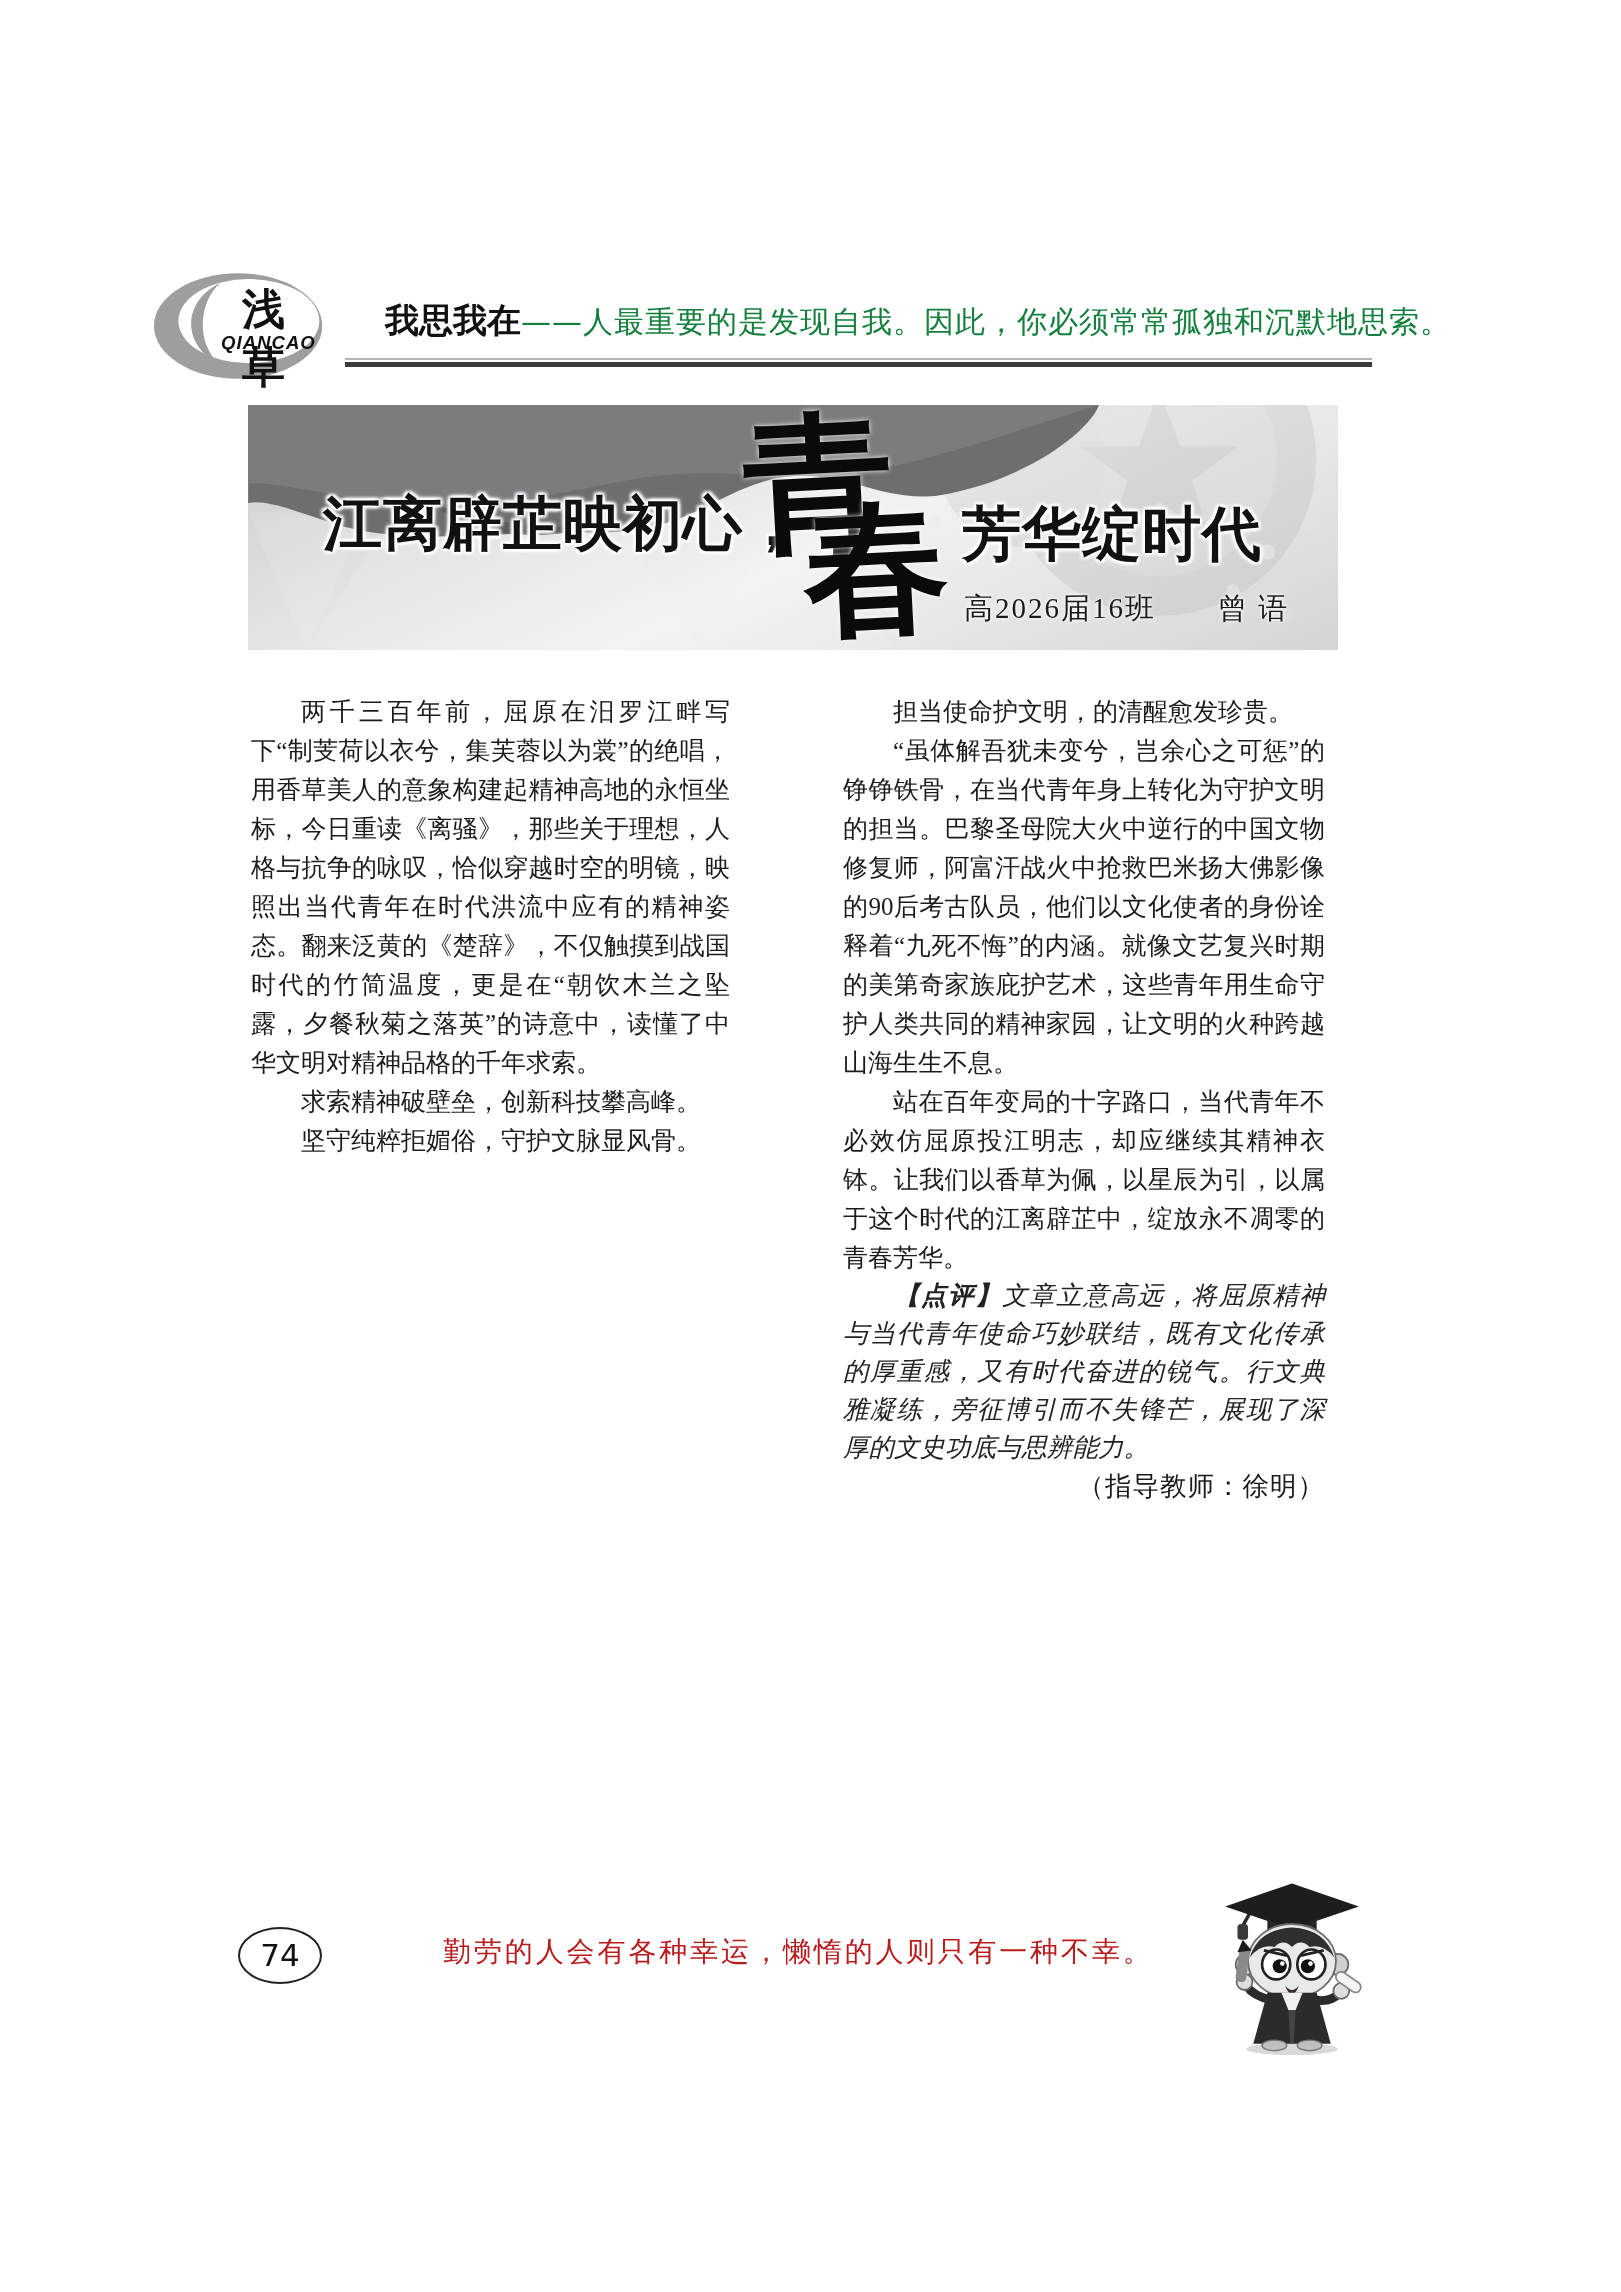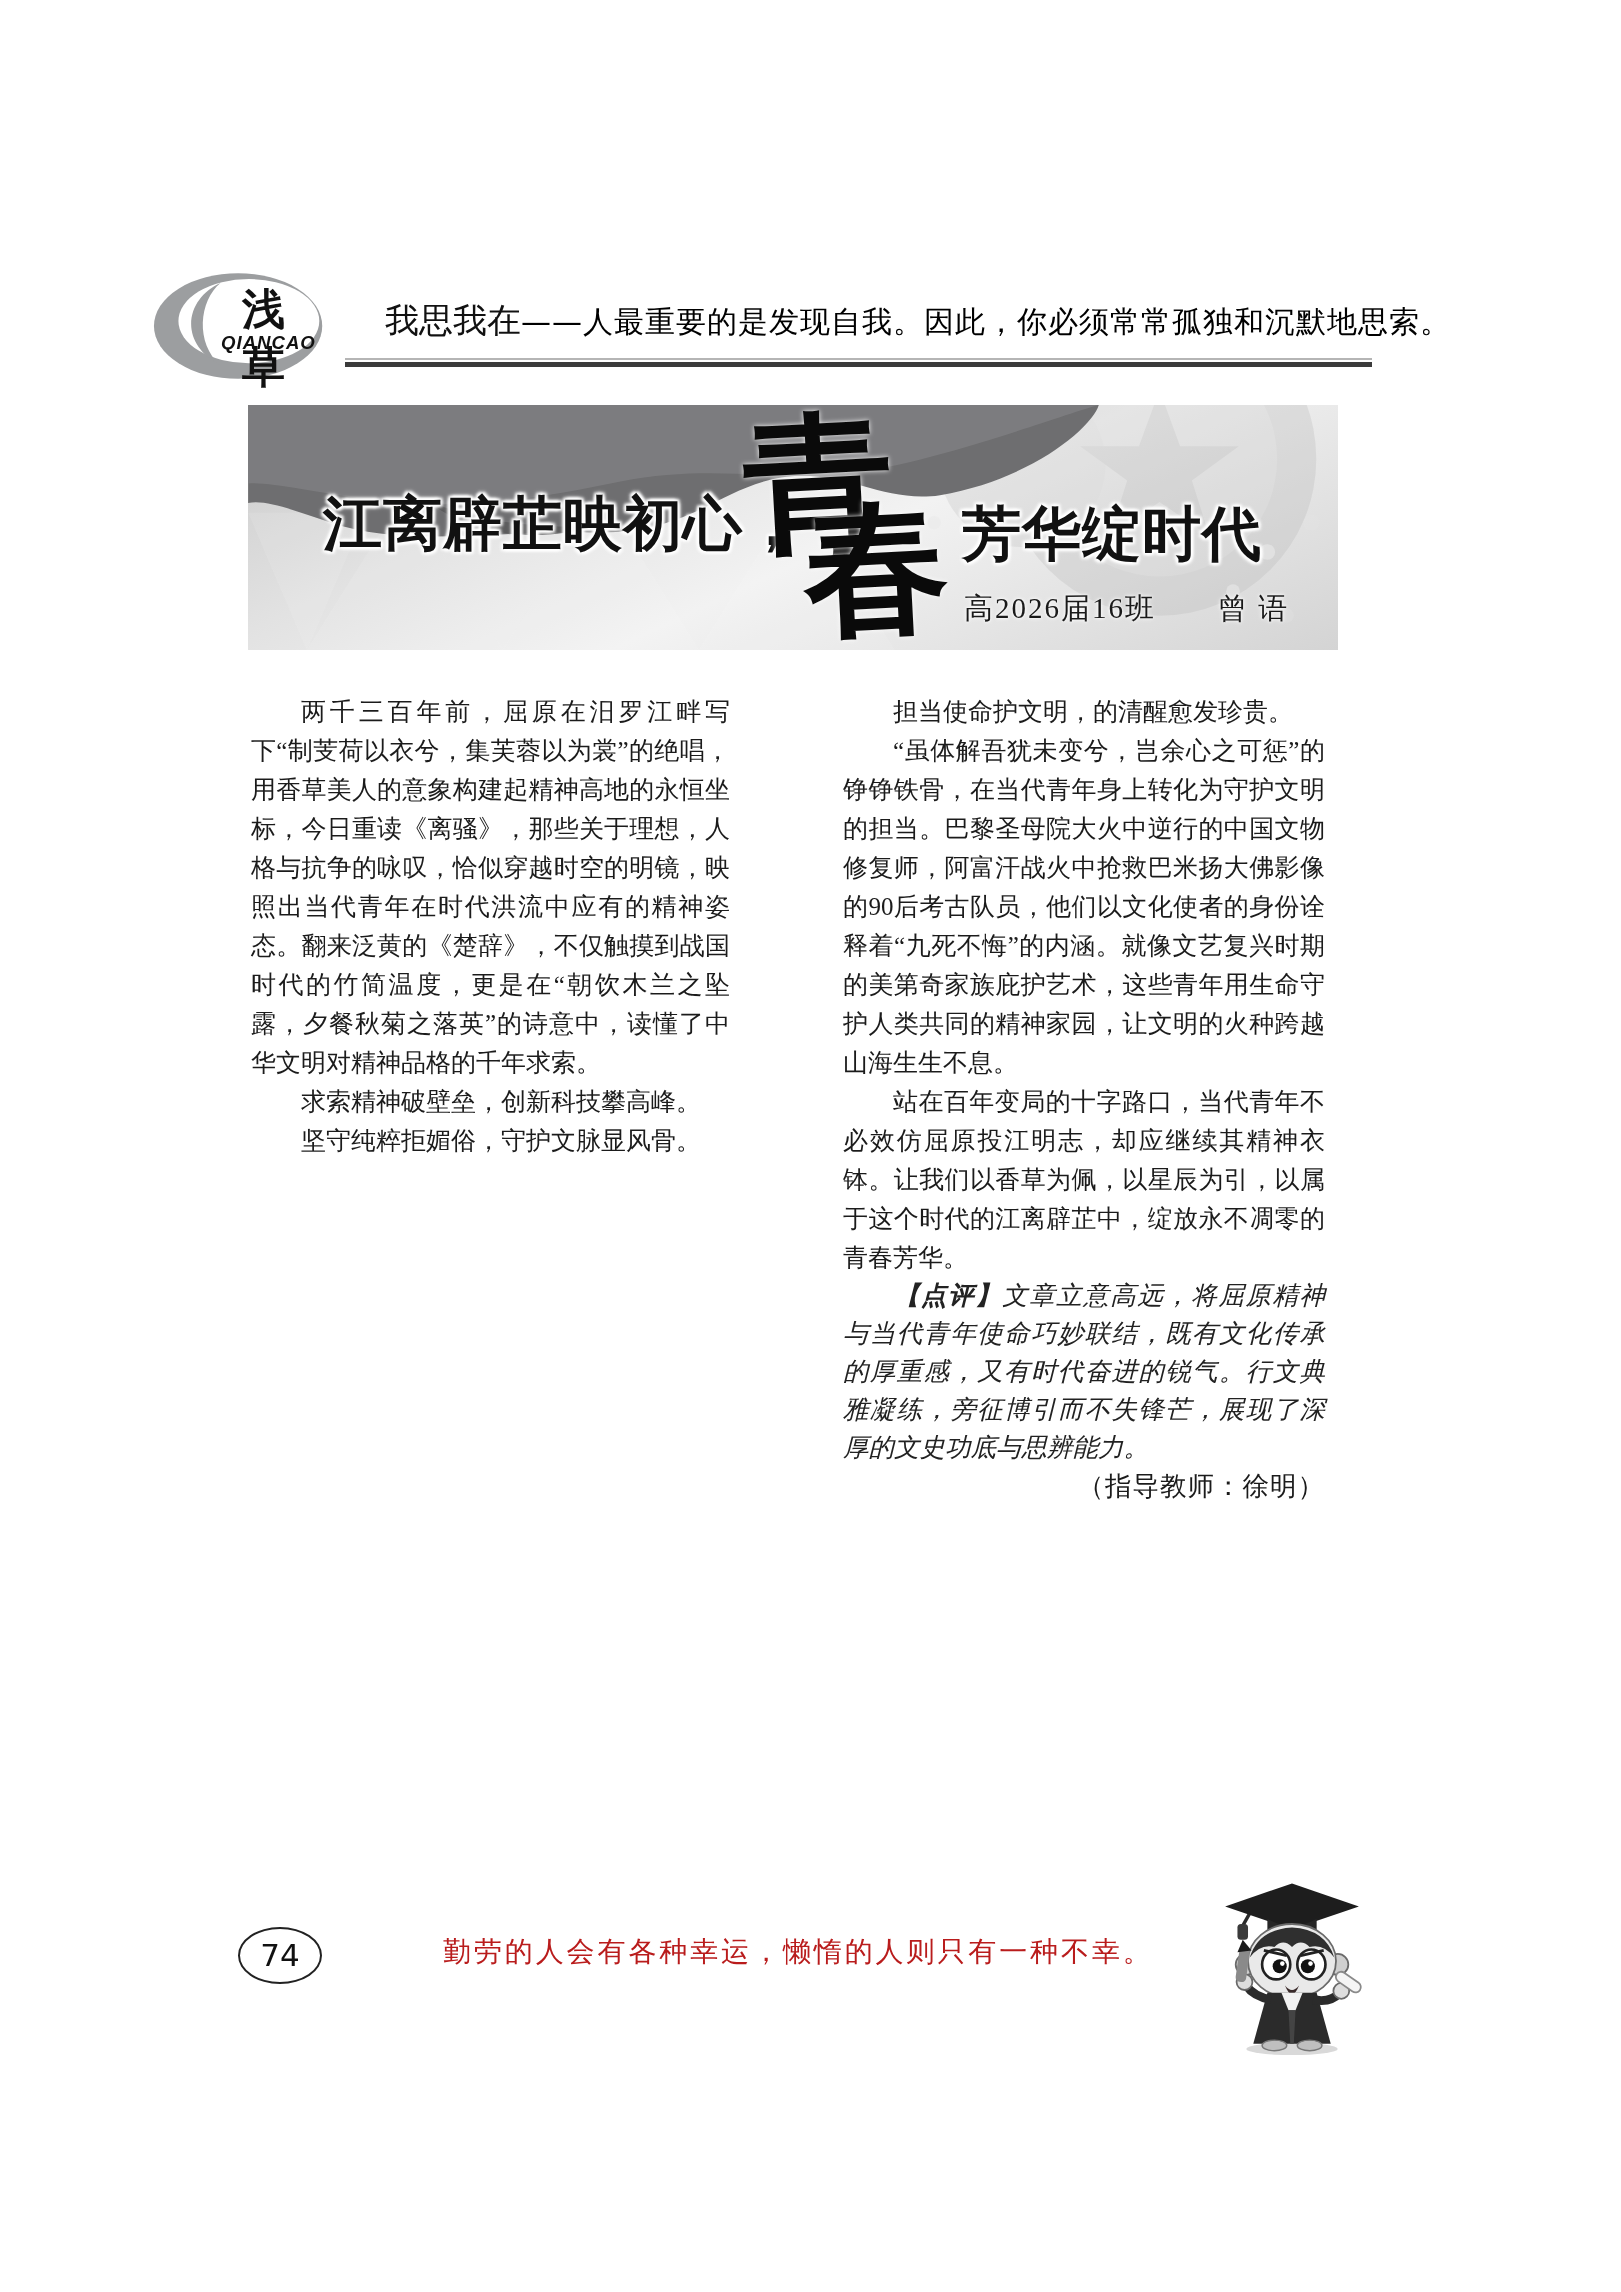--- a/index.html
+++ b/index.html
@@ -7,23 +7,23 @@
         font-family:"Liberation Serif","DejaVu Serif",serif;color:#1c1c1c;}
 
   
   .masthead{position:absolute;left:152px;top:263px;width:1220px;height:113px;}
   .logo{position:absolute;left:0;top:8px;width:181px;height:110px;}
   .logo-cn{position:absolute;left:90px;top:9.8px;font-size:43px;font-weight:bold;
            letter-spacing:3.9px;color:#111;font-family:"DejaVu Sans",sans-serif;}
   .logo-en{position:absolute;left:69px;top:61px;font-size:18.6px;font-weight:bold;
            font-style:italic;color:#111;font-family:"Liberation Sans","DejaVu Sans",sans-serif;letter-spacing:1px;}
   .tagline{position:absolute;left:233px;top:35px;white-space:nowrap;}
-  .tagline-bold{font-family:"DejaVu Sans","Liberation Sans",sans-serif;font-weight:normal;
+  .tagline-bold{font-family:"DejaVu Sans","Liberation Sans",sans-serif;font-weight:bold;
                 font-size:34px;color:#111;}
-  .tagline-rest{font-family:"DejaVu Sans","Liberation Sans",sans-serif;font-size:30px;color:#000000;letter-spacing:1px;}
+  .tagline-rest{font-family:"DejaVu Sans","Liberation Sans",sans-serif;font-size:30px;color:#15803d;letter-spacing:1px;}
   .head-rule{position:absolute;left:193px;top:99px;width:1027px;height:4.9px;background:#3b3b3b;}
   .head-rule:before{content:"";position:absolute;left:0;top:-3.9px;width:100%;height:2px;background:#b5b5b5;}
 
   
   .banner{position:absolute;left:248px;top:405px;width:1090px;height:245px;overflow:hidden;
           background:linear-gradient(155deg,#c9c9c9 0%,#e2e2e2 30%,#f2f2f2 55%,#e0e0e0 82%,#d4d4d4 100%);}
   .banner svg{position:absolute;left:0;top:0;}
   .bn-title1{position:absolute;left:75px;top:80px;font-size:59px;font-weight:600;letter-spacing:1px;color:#111;
              text-shadow:0 0 3.9px #fff,0 0 5.9px #fff,2px 2px 2.9px #fff,-2px -2px 2.9px #fff,2px -2px 2.9px #fff,-2px 2px 2.9px #fff;white-space:nowrap;}
   .bn-title2{position:absolute;left:714px;top:90px;font-size:59px;font-weight:600;letter-spacing:1px;color:#111;

